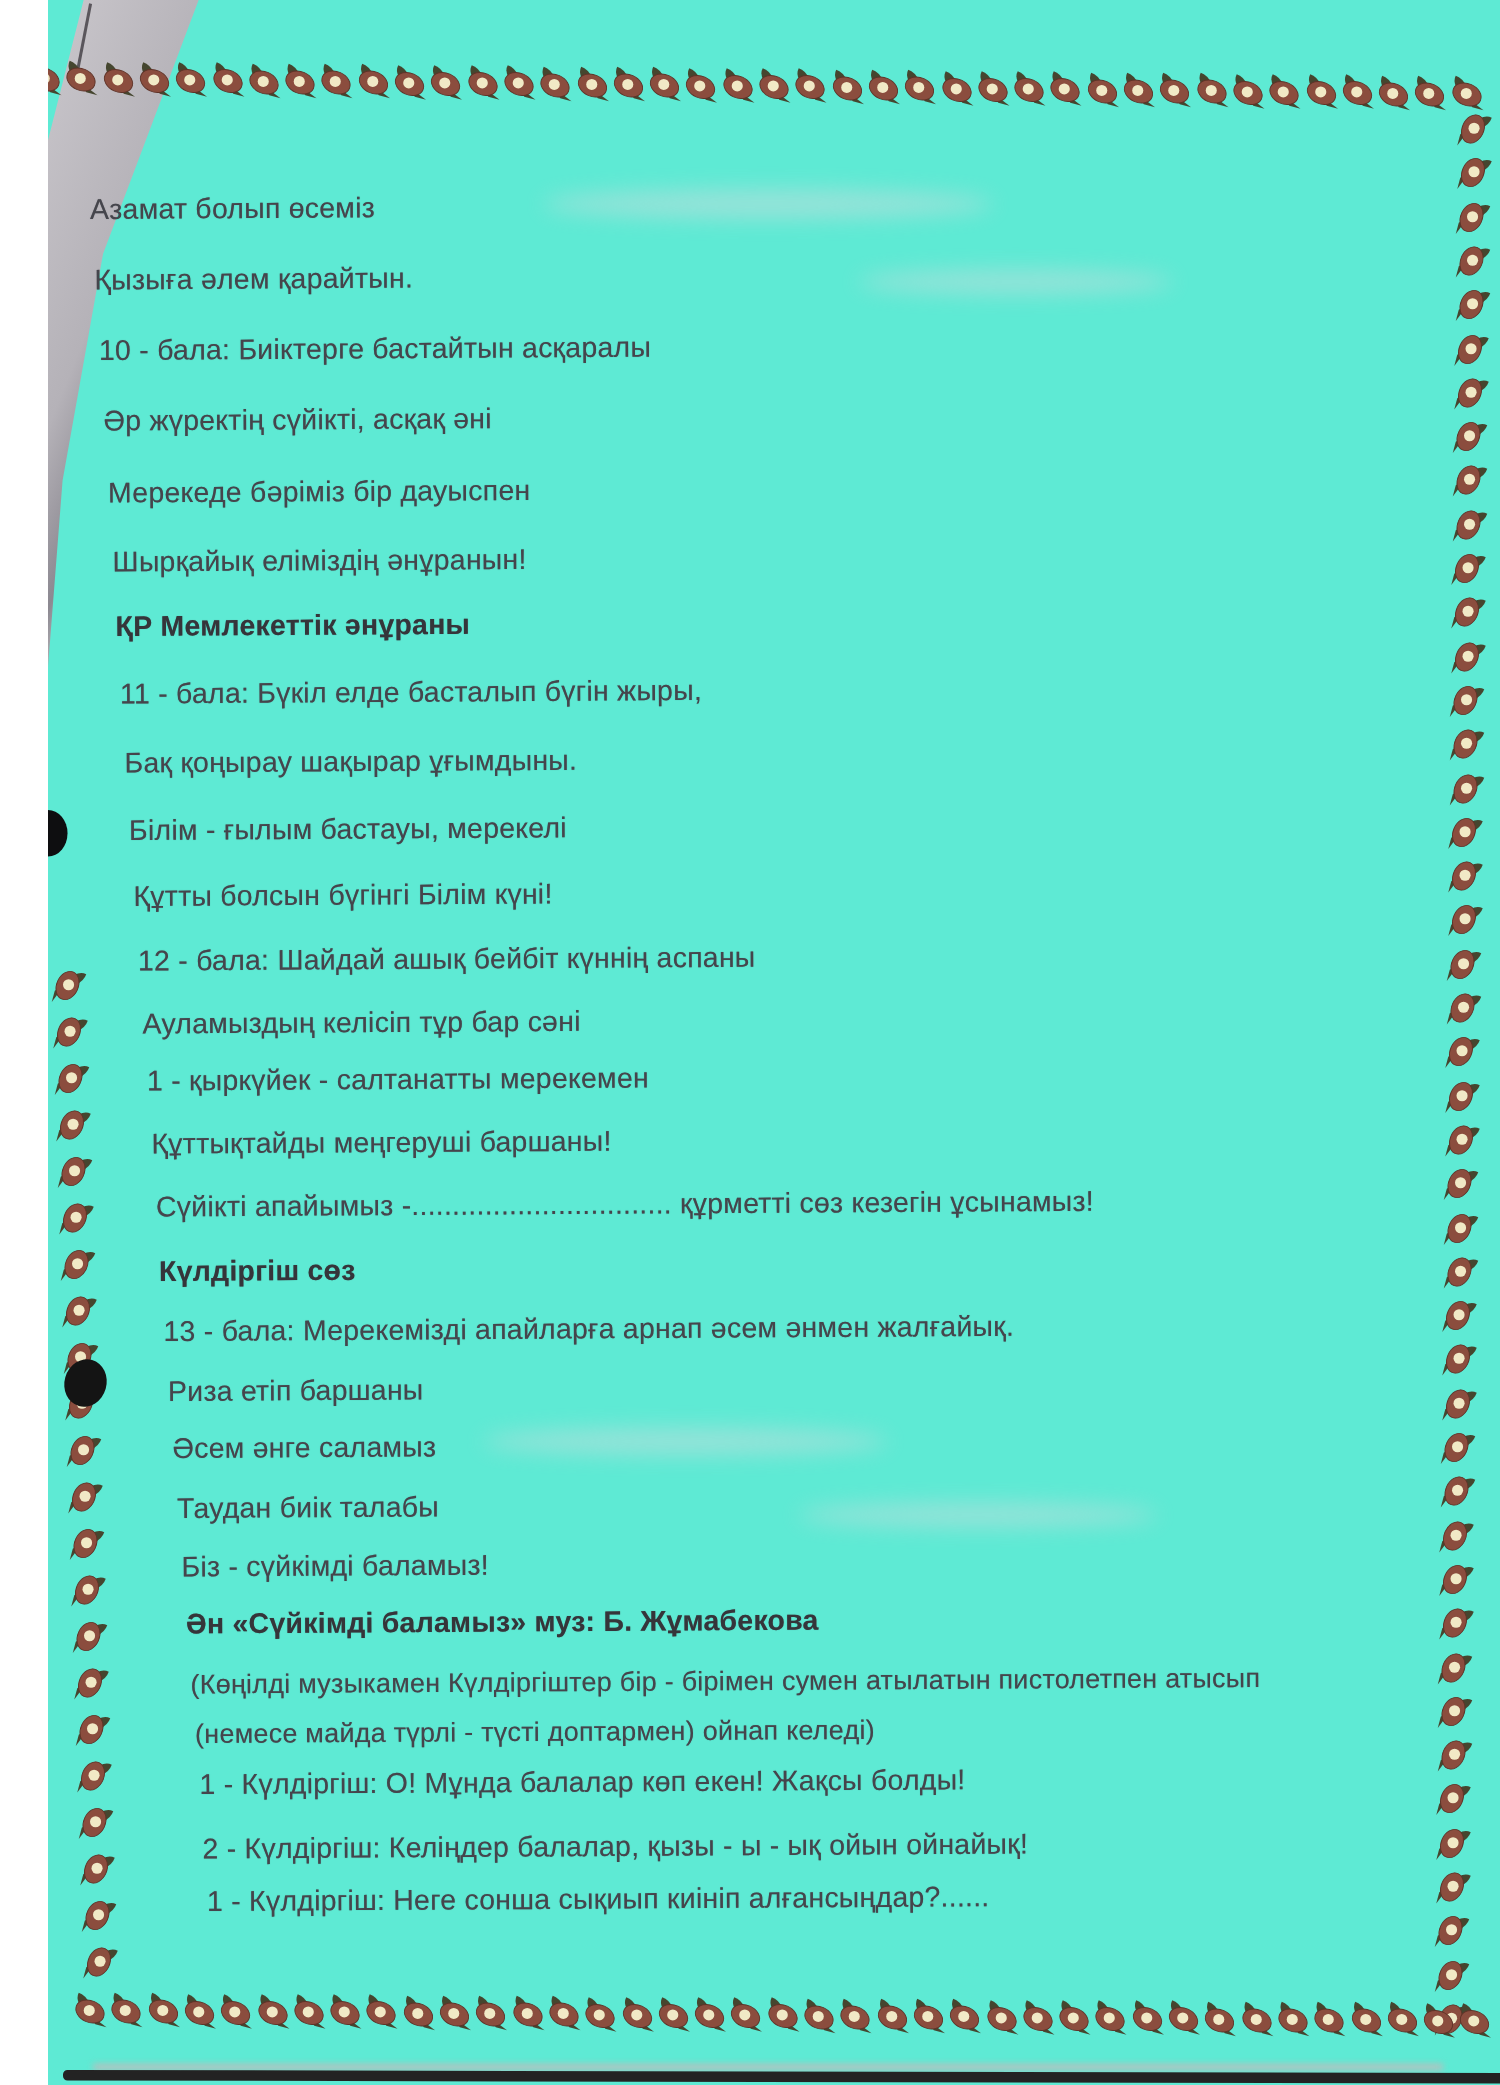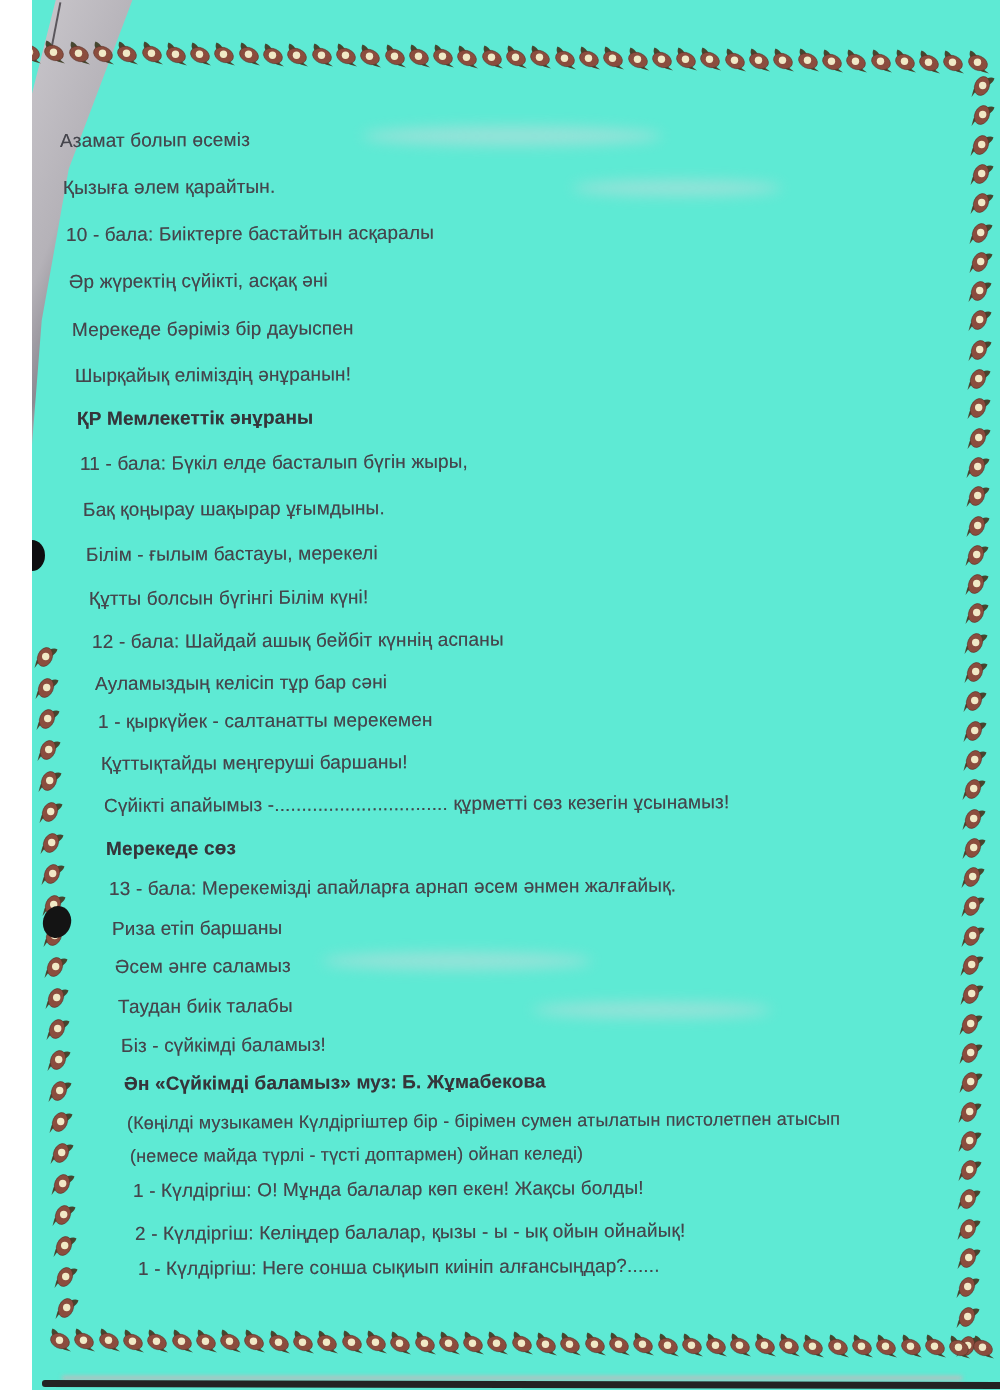--- a/index.html
+++ b/index.html
@@ -1250,21 +1250,21 @@
       <div class="text-line bold" style="top: 408px; left: 45px;">ҚР Мемлекеттік әнұраны</div>
       <div class="text-line" style="top: 453px; left: 48px;">11 - бала: Бүкіл елде басталып бүгін жыры,</div>
       <div class="text-line" style="top: 499px; left: 51px;">Бақ қоңырау шақырар ұғымдыны.</div>
       <div class="text-line" style="top: 544px; left: 54px;">Білім - ғылым бастауы, мерекелі</div>
       <div class="text-line" style="top: 588px; left: 57px;">Құтты болсын бүгінгі Білім күні!</div>
       <div class="text-line" style="top: 631px; left: 60px;">12 - бала: Шайдай ашық бейбіт күннің аспаны</div>
       <div class="text-line" style="top: 673px; left: 63px;">Ауламыздың келісіп тұр бар сәні</div>
       <div class="text-line" style="top: 711px; left: 66px;">1 - қыркүйек - салтанатты мерекемен</div>
       <div class="text-line" style="top: 753px; left: 69px;">Құттықтайды меңгеруші баршаны!</div>
       <div class="text-line" style="top: 795px; left: 72px;">Сүйікті апайымыз -................................ құрметті сөз кезегін ұсынамыз!</div>
-      <div class="text-line bold" style="top: 838px; left: 74px;">Мерекеде сөз</div>
+      <div class="text-line bold" style="top: 838px; left: 74px;">Күлдіргіш сөз</div>
       <div class="text-line" style="top: 878px; left: 77px;">13 - бала: Мерекемізді апайларға арнап әсем әнмен жалғайық.</div>
       <div class="text-line" style="top: 918px; left: 80px;">Риза етіп баршаны</div>
       <div class="text-line" style="top: 956px; left: 83px;">Әсем әнге саламыз</div>
       <div class="text-line" style="top: 996px; left: 86px;">Таудан биік талабы</div>
       <div class="text-line" style="top: 1035px; left: 89px;">Біз - сүйкімді баламыз!</div>
       <div class="text-line bold" style="top: 1073px; left: 92px;">Ән «Сүйкімді баламыз» муз: Б. Жұмабекова</div>
       <div class="text-line small" style="top: 1113px; left: 95px;">(Көңілді музыкамен Күлдіргіштер бір - бірімен сумен атылатын пистолетпен атысып</div>
       <div class="text-line small" style="top: 1146px; left: 98px;">(немесе майда түрлі - түсті доптармен) ойнап келеді)</div>
       <div class="text-line" style="top: 1180px; left: 101px;">1 - Күлдіргіш: О! Мұнда балалар көп екен! Жақсы болды!</div>
       <div class="text-line" style="top: 1223px; left: 103px;">2 - Күлдіргіш: Келіңдер балалар, қызы - ы - ық ойын ойнайық!</div>

